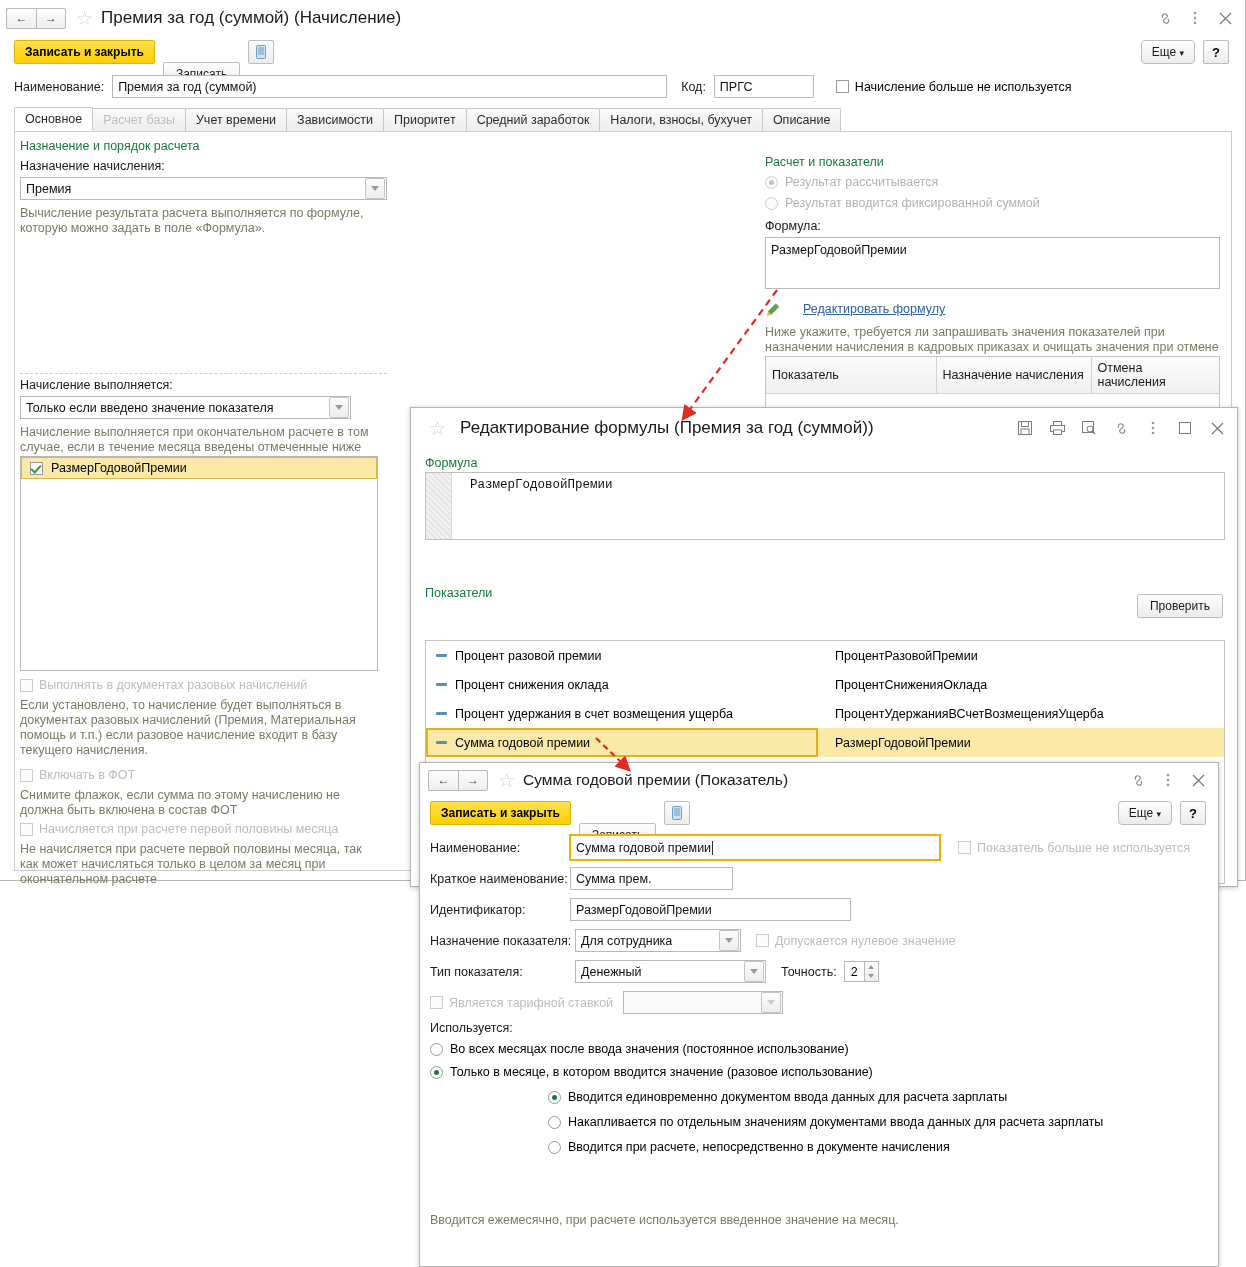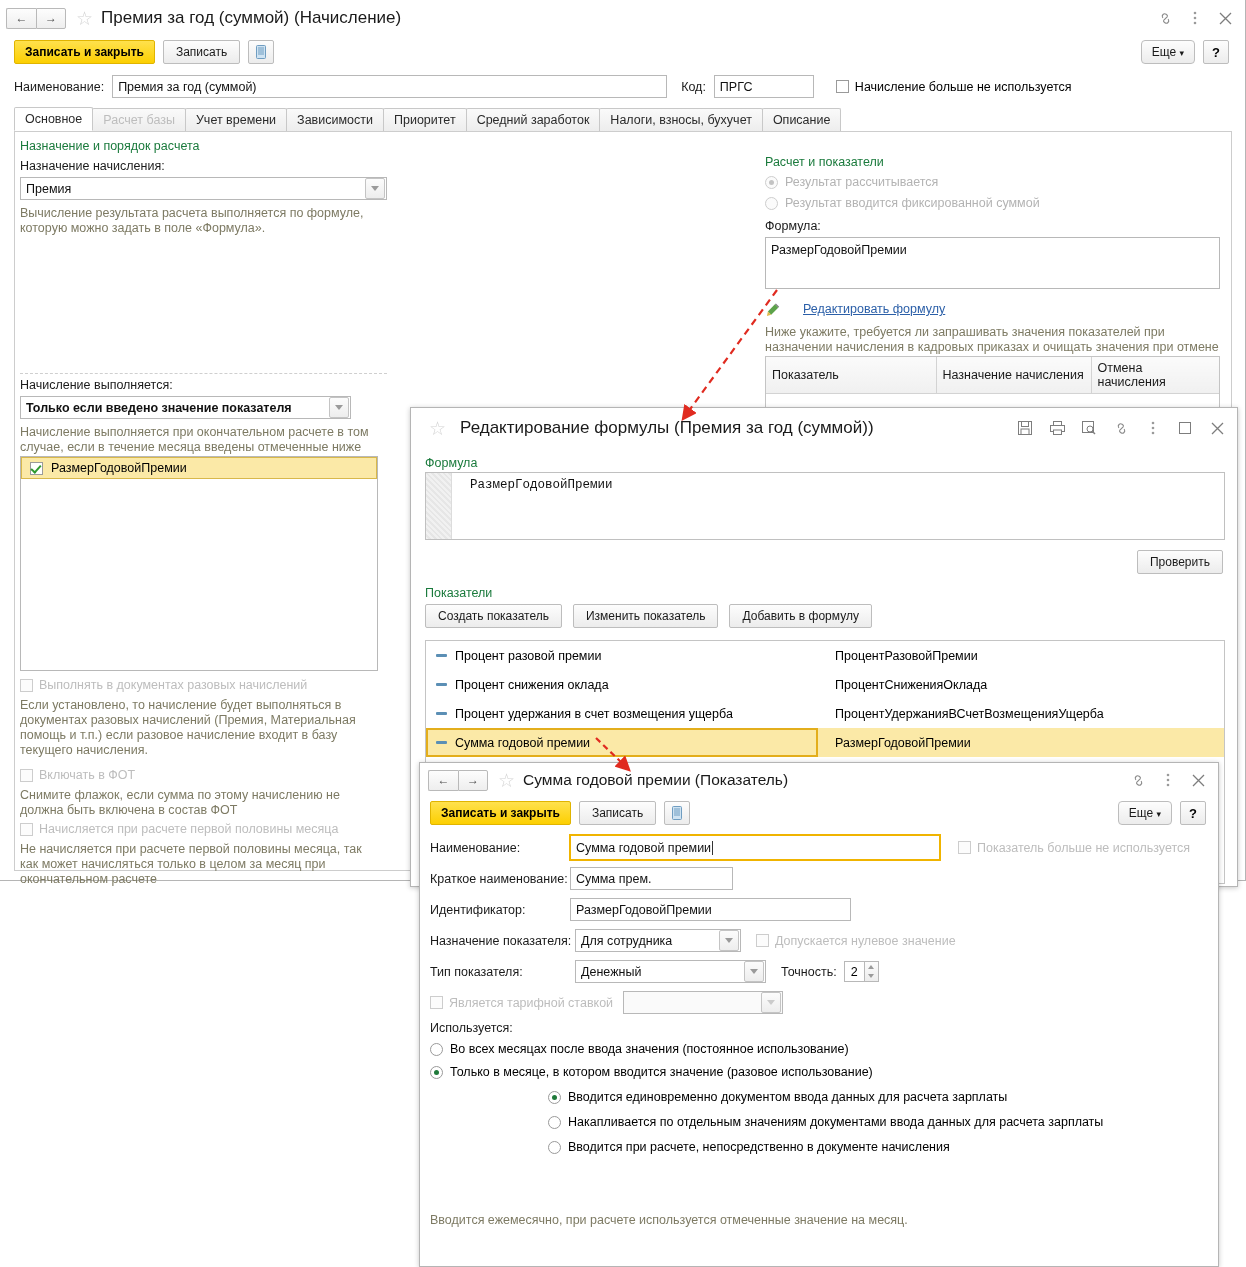--- a/index.html
+++ b/index.html
@@ -52,21 +52,21 @@
     padding: 4px 10px; color: #000;
     white-space: nowrap;
   }
   .btn-grey {
     background: linear-gradient(#fdfdfd,#ececec);
     border: 1px solid #bdbdbd;
     border-radius: 2px;
     padding: 4px 12px; font-size: 12px; color: #6b6b6b;
     white-space: nowrap;
   }
-  .btn-grey.dark { color: #1a1a1a; }
+  .btn-grey.dark { color: #1a1a1a; margin-top: 44px; }
   .btn-icon {
     width: 26px; height: 24px;
     background: linear-gradient(#fdfdfd,#ececec);
     border: 1px solid #bdbdbd; border-radius: 2px;
     display: flex; align-items: center; justify-content: center;
   }
   .btn-more {
     background: linear-gradient(#fdfdfd,#ececec);
     border: 1px solid #bdbdbd; border-radius: 4px;
     padding: 4px 10px; font-size: 12px; color: #1a1a1a;
@@ -270,21 +270,21 @@
             <i></i>
           </span>
       </div>
       <div class="hint" style="margin-top:6px; width:352px;">Вычисление результата расчета выполняется по формуле, которую можно задать в поле «Формула».</div>
     </div>
 
     <div class="sep-dashed" style="position:absolute; left:20px; top:373px; width:367px;"></div>
 
     <div style="position:absolute; left:20px; top:378px; width:367px;">
       <div class="lbl" style="margin-bottom:4px;">Начисление выполняется:</div>
-      <div class="combo" style="width:331px;font-weight:bold;">
+      <div class="combo" style="width:331px;">
         <span class="cval">Только если введено значение показателя</span>
         <span class="arrow">
             <i></i>
           </span>
       </div>
       <div class="hint" style="margin-top:6px; width:365px;">Начисление выполняется при окончательном расчете в том случае, если в течение месяца введены отмеченные ниже показатели</div>
     </div>
 
     <div class="listbox" style="position:absolute; left:20px; top:456px; width:358px; height:215px;">
       <div class="row-sel" style="display:flex; align-items:center; gap:8px; height:22px; padding:0 8px; border:1px solid #d8b84b;">
@@ -587,21 +587,21 @@
           <span class="radio"></span>
           <span>Накапливается по отдельным значениям документами ввода данных для расчета зарплаты</span>
         </div>
         <div class="rrow">
           <span class="radio"></span>
           <span>Вводится при расчете, непосредственно в документе начисления</span>
         </div>
       </div>
     </div>
 
-    <div class="hint" style="position:absolute; left:10px; top:450px;">Вводится ежемесячно, при расчете используется отмеченные значение на месяц.</div>
+    <div class="hint" style="position:absolute; left:10px; top:450px;">Вводится ежемесячно, при расчете используется введенное значение на месяц.</div>
   </div>
 
   <svg class="arrow-svg" style="left:670px; top:282px; width:125px; height:145px;">
     <defs>
       <marker id="ah1" markerWidth="7" markerHeight="7" refX="2" refY="3.5" orient="auto">
         <path d="M0,0 L7,3.5 L0,7 z" fill="#e02b20"></path>
       </marker>
     </defs>
     <line x1="107" y1="8" x2="18" y2="130" stroke="#e02b20" stroke-width="2.2" stroke-dasharray="7,5" marker-end="url(#ah1)"></line>
   </svg>

